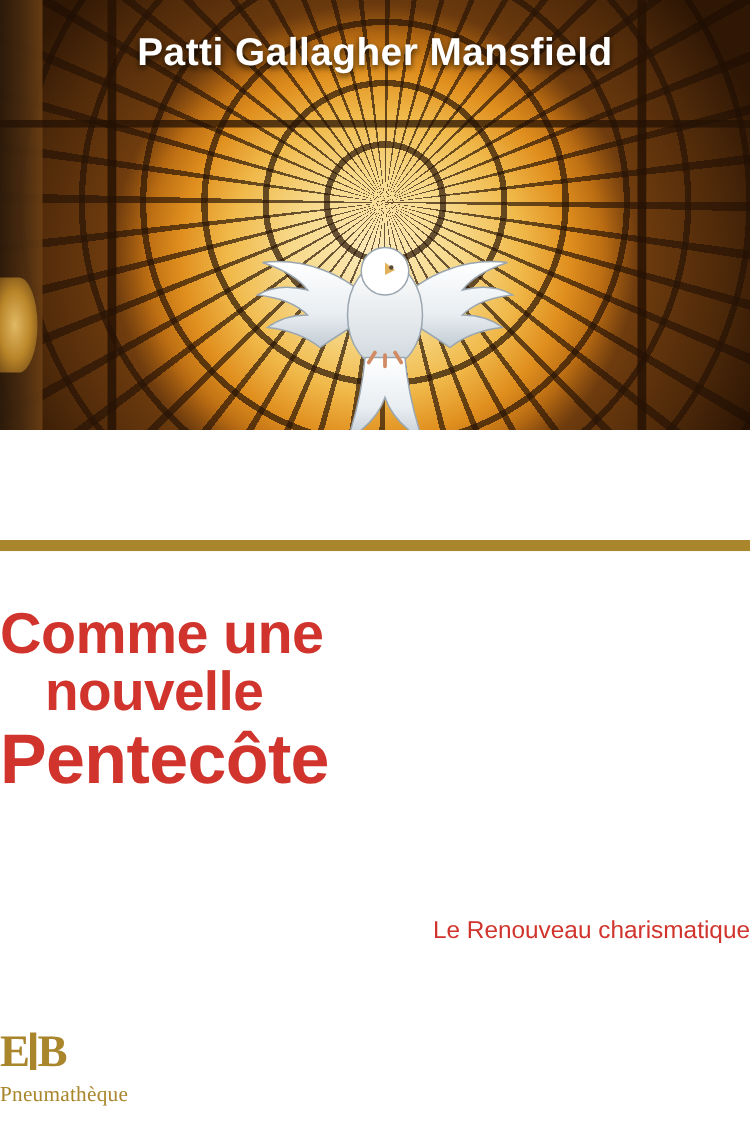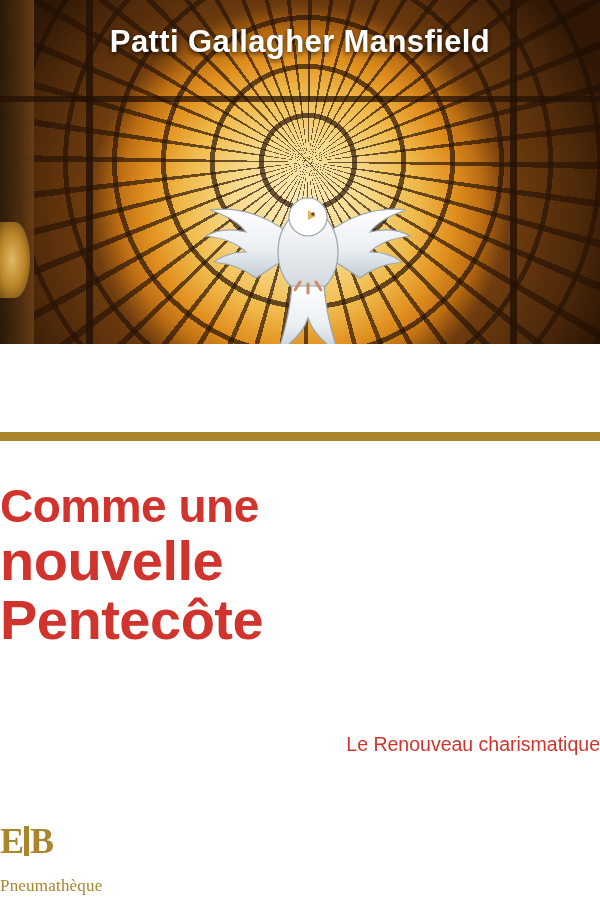--- a/index.html
+++ b/index.html
@@ -143,24 +143,25 @@
     width: 600px;
     color: #d0342c;
   }
   .title-l1 {
     font-size: 46px;
     font-weight: bold;
     line-height: 1.04;
     letter-spacing: -0.5px;
   }
   .title-l2 {
-    font-size: 56px;
+    font-size: 44px;
     font-weight: bold;
     line-height: 1.06;
     letter-spacing: -0.5px;
+    padding-left: 36px;
   }
   .title-l3 {
     font-size: 56px;
     font-weight: bold;
     line-height: 1.06;
     letter-spacing: -0.5px;
   }
 
   .subtitle {
     position: absolute;
@@ -192,21 +193,21 @@
   }
   .edb-mark .bar {
     display: inline-block;
     width: 5px;
     height: 30px;
     background: #a9852c;
     vertical-align: -3px;
     margin: 0 1px;
   }
   .pub-name {
-    margin-top: 17px;
+    margin-top: 7px;
     color: #a9852c;
     font-size: 17px;
     letter-spacing: 0.2px;
     font-family: "Liberation Serif", serif;
   }
 </style>
 </head>
 <body>
 
 <div class="cover">

